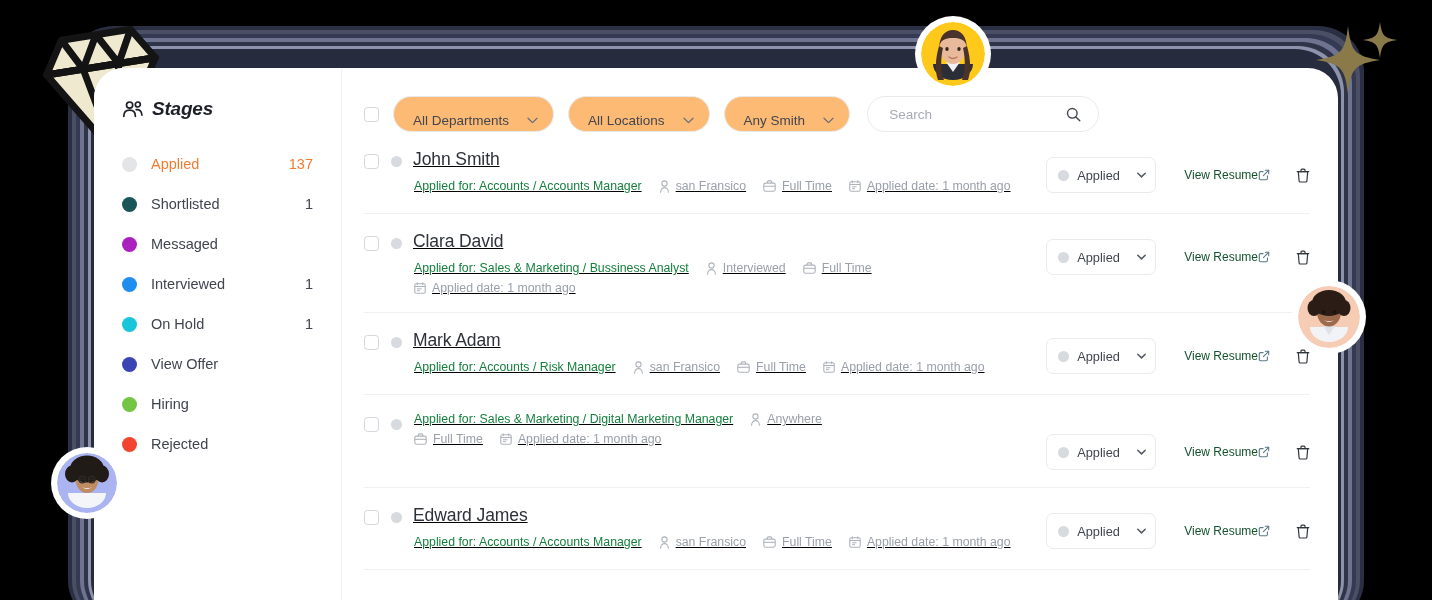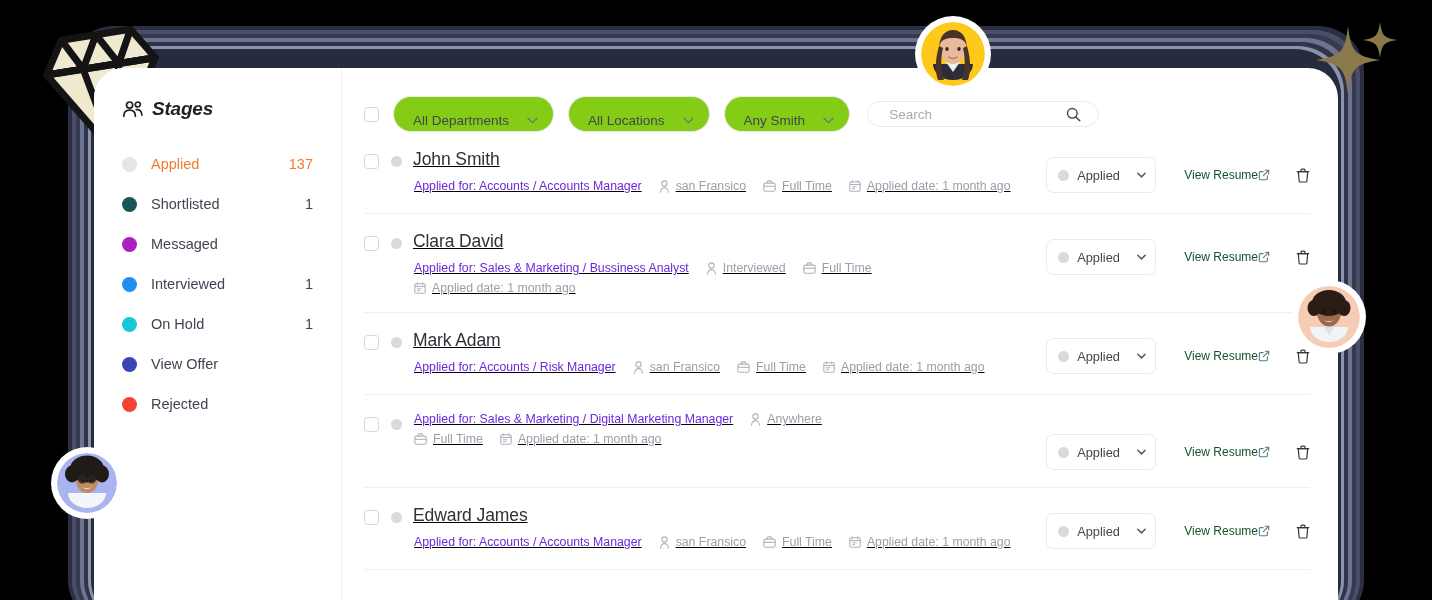--- a/index.html
+++ b/index.html
@@ -144,35 +144,35 @@
     border-radius: 3.5px;
     background: #fff;
     flex: 0 0 15px;
     cursor: pointer;
   }
 
   .pill {
     height: 36px;
     border: 1px solid #e9eaee;
     border-radius: 19px;
-    background: #84cc16;
+    background: #fdba74;
     display: flex;
     align-items: center;
     padding: 12px 15px 0 19px;
     gap: 18px;
     cursor: pointer;
   }
   .pill span {
     font-size: 13.5px;
     color: #41464f;
     white-space: nowrap;
   }
 
   .searchbox {
-    height: 26px;
+    height: 36px;
     width: 232px;
     border: 1px solid #e9eaee;
     border-radius: 19px;
     background: #fff;
     display: flex;
     align-items: center;
     justify-content: space-between;
     padding: 0 17px 0 21px;
     margin-left: 3px;
   }
@@ -228,21 +228,21 @@
     padding-left: 1px;
   }
   .meta-item {
     display: flex;
     align-items: center;
     gap: 6px;
     font-size: 12.3px;
     color: #9aa0aa;
     white-space: nowrap;
   }
-  .meta-item.primary { color: #6d28d9; text-align: right; }
+  .meta-item.primary { color: #15803d; text-align: right; }
 
   .row-actions {
     display: flex;
     align-items: center;
     gap: 0;
     margin-top: 8px;
     flex: 0 0 auto;
   }
 
   .status-select {
@@ -376,20 +376,25 @@
           <span class="stage-count">1</span>
         </div>
         <div class="stage-item">
           <span class="stage-dot" style="background:#19c5d8"></span>
           <span class="stage-label">On Hold</span>
           <span class="stage-count">1</span>
         </div>
         <div class="stage-item">
           <span class="stage-dot" style="background:#3b43b5"></span>
           <span class="stage-label">View Offer</span>
+          <span class="stage-count"></span>
+        </div>
+        <div class="stage-item">
+          <span class="stage-dot" style="background:#73c543"></span>
+          <span class="stage-label">Hiring</span>
           <span class="stage-count"></span>
         </div>
         <div class="stage-item">
           <span class="stage-dot" style="background:#f2442e"></span>
           <span class="stage-label">Rejected</span>
           <span class="stage-count"></span>
         </div>
       </div>
     </aside>
 

